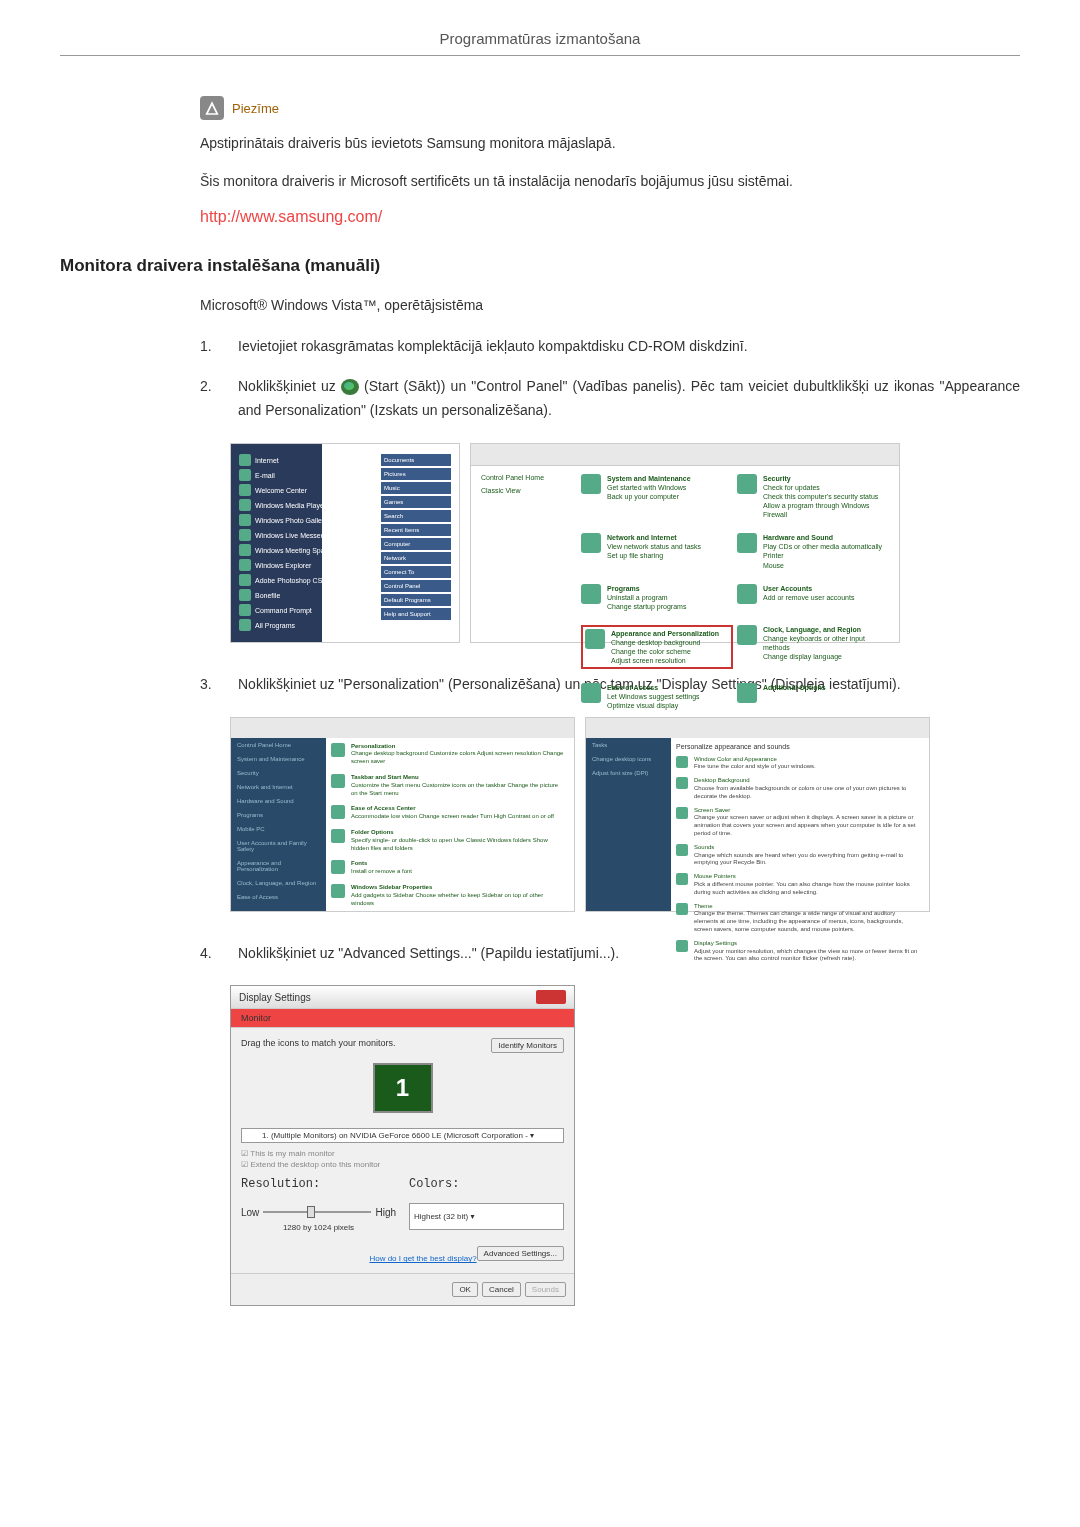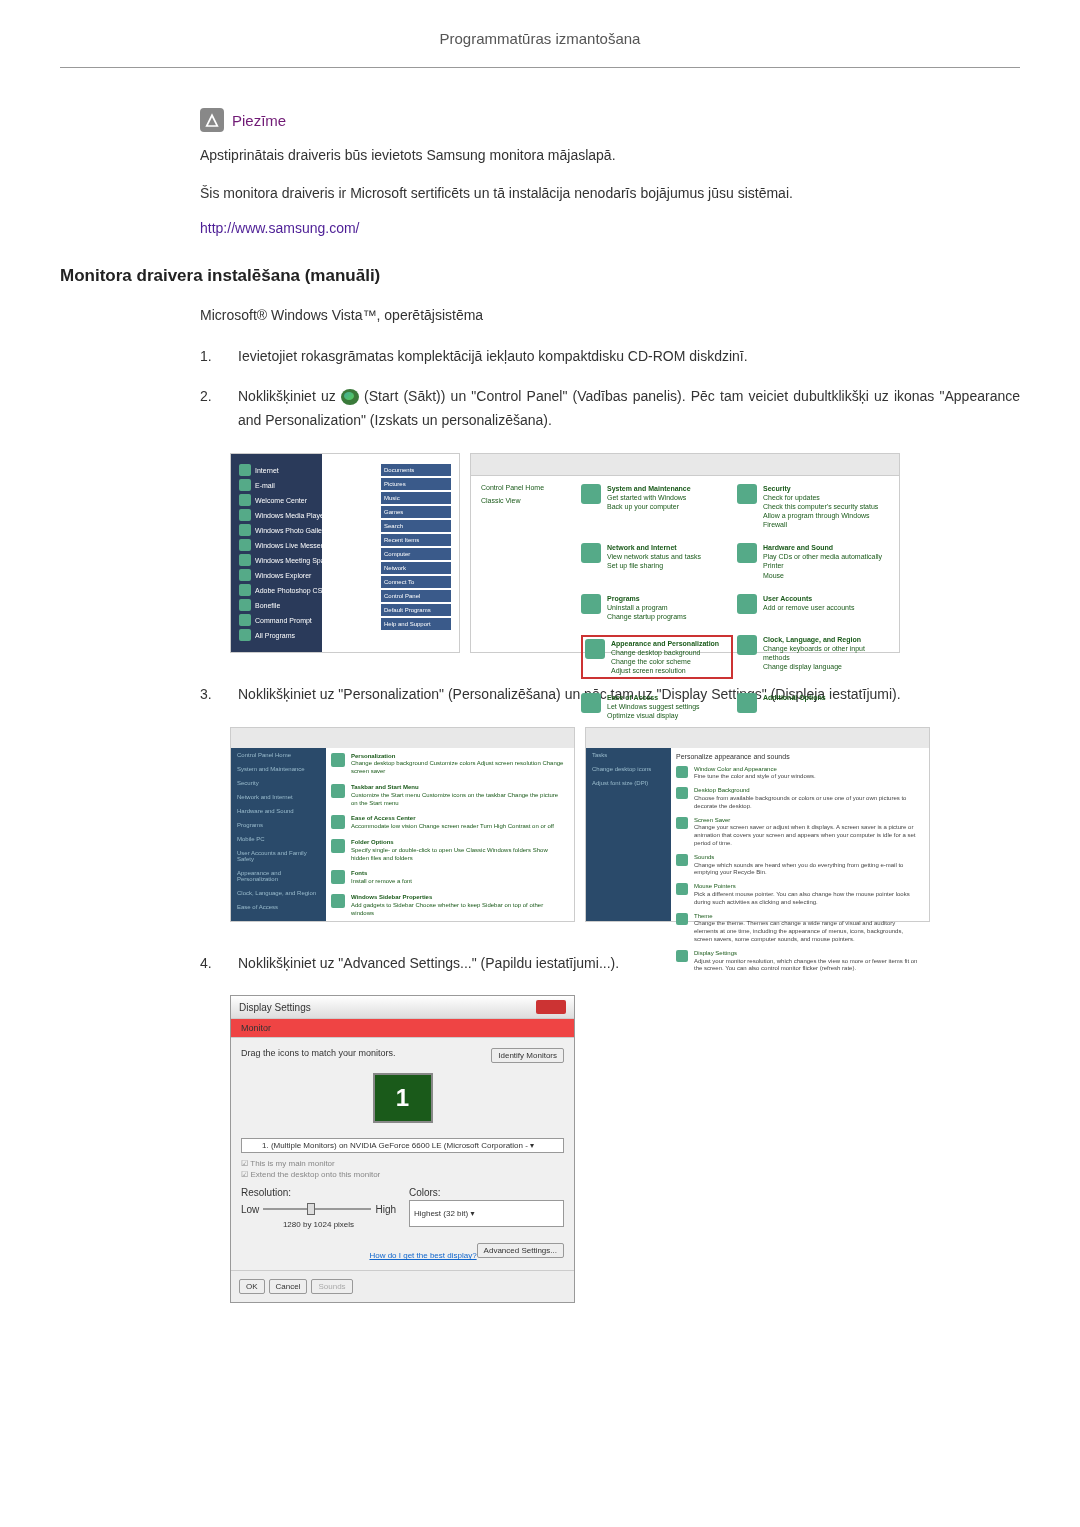--- a/index.html
+++ b/index.html
@@ -12,21 +12,21 @@
       background: #fff;
       width: 1080px;
       margin: 0 auto;
       padding: 30px 60px;
       color: #333;
     }
     .header-title {
       text-align: center;
       font-size: 15px;
       color: #555;
-      padding-bottom: 20px;
+      padding-bottom: 8px;
       border-bottom: 1px solid #999;
       margin-bottom: 40px;
     }
     .note-section {
       margin-left: 140px;
       margin-bottom: 30px;
     }
     .note-header {
       display: flex;
       align-items: center;
@@ -41,32 +41,32 @@
       display: flex;
       align-items: center;
       justify-content: center;
     }
     .note-icon svg {
       width: 16px;
       height: 16px;
       fill: #fff;
     }
     .note-label {
-      font-size: 15px;
-      color: #701a75;
+      font-size: 13px;
+      color: #a16207;
     }
     .note-text {
       font-size: 14px;
       line-height: 1.7;
       margin-bottom: 14px;
       text-align: justify;
     }
     .note-url {
-      font-size: 14px;
-      color: #4c1d95;
+      font-size: 16px;
+      color: #ef4444;
     }
     .section-heading {
       font-size: 17px;
       font-weight: bold;
       color: #222;
       margin-bottom: 18px;
     }
     .body-text {
       margin-left: 140px;
       font-size: 14px;
@@ -372,22 +372,23 @@
     }
     .ss-display-row {
       display: flex;
       justify-content: space-between;
       margin-top: 8px;
     }
     .ss-display-col {
       width: 48%;
     }
     .ss-display-label {
-      font-size: 10px;
-      margin-bottom: 2px;
+      font-size: 12px;
+      margin-bottom: 12px;
+      font-family: Liberation Mono, monospace;
     }
     .ss-display-slider {
       height: 18px;
       display: flex;
       align-items: center;
       gap: 4px;
     }
     .ss-display-slider-track {
       flex: 1;
       height: 2px;
@@ -415,21 +416,21 @@
       background: #fff;
     }
     .ss-display-link {
       font-size: 8px;
       color: #16c;
       text-decoration: underline;
       margin-top: 10px;
     }
     .ss-display-footer {
       display: flex;
-      justify-content: flex-start;
+      justify-content: flex-end;
       gap: 4px;
       padding: 8px;
       border-top: 1px solid #ccc;
       background: #eee;
     }
   </style>
 </head>
 <body>
 
 <div class="header-title">Programmatūras izmantošana</div>

